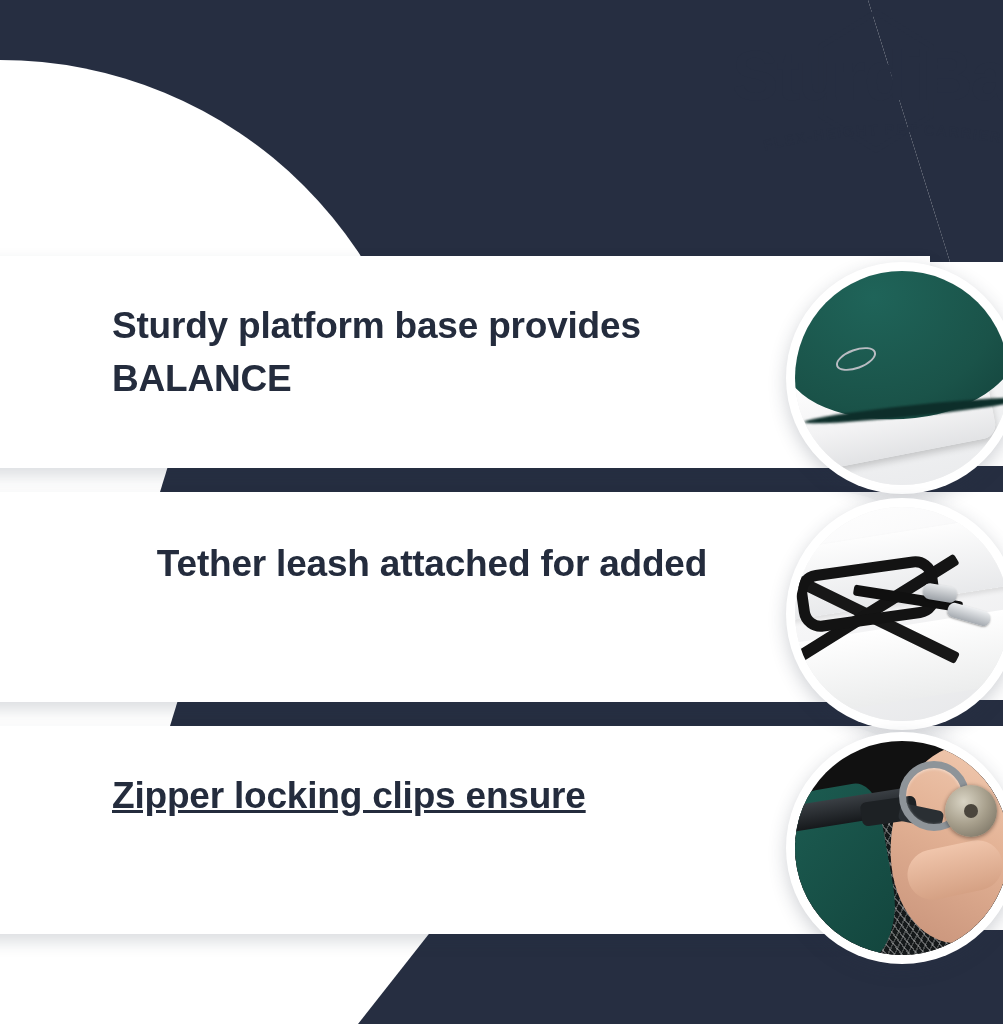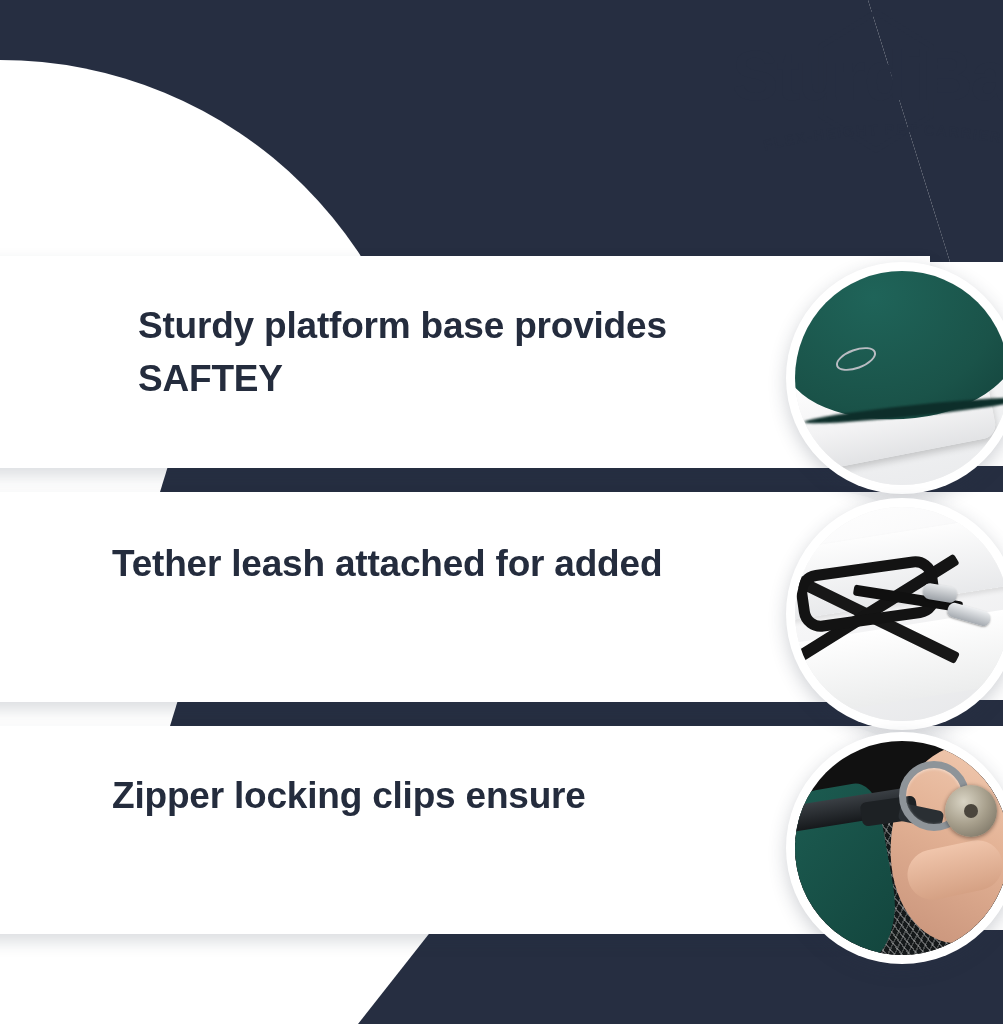--- a/index.html
+++ b/index.html
@@ -75,23 +75,23 @@
   .card-text{
     position:absolute;
     left:112px;
     width:640px;
     color:#242c3d;
     font-size:37px;
     line-height:1.42;
     font-weight:700;
     letter-spacing:-.2px;
   }
-  .t1{top:300px;margin-left:26px;}
-  .t2{top:538px;}
-  .t3{top:770px;}
+  .t1{top:300px;}
+  .t2{top:538px;text-align:center;}
+  .t3{top:770px;text-decoration:underline;}
   .card-text .lead{display:block;}
   .card-text .emph{display:block;}
 
   
   .photo{
     position:absolute;
     width:232px;height:232px;
     border-radius:50%;
     background:#ffffff;
     box-shadow:0 6px 18px rgba(40,50,70,.22);
@@ -255,21 +255,21 @@
     <div class="navy-strip strip-2"></div>
     <div class="navy-bottom"></div>
   </div>
 
   <div class="card card-1"></div>
   <div class="card card-2"></div>
   <div class="card card-3"></div>
 
   <div class="card-text t1">
     <span class="lead">Sturdy platform base provides</span>
-    <span class="emph">SAFTEY</span>
+    <span class="emph">BALANCE</span>
   </div>
   <div class="card-text t2">
     <span class="lead">Tether leash attached for added</span>
   </div>
   <div class="card-text t3">
     <span class="lead">Zipper locking clips ensure</span>
   </div>
 
   <div class="photo p1">
     <div class="photo-inner">

